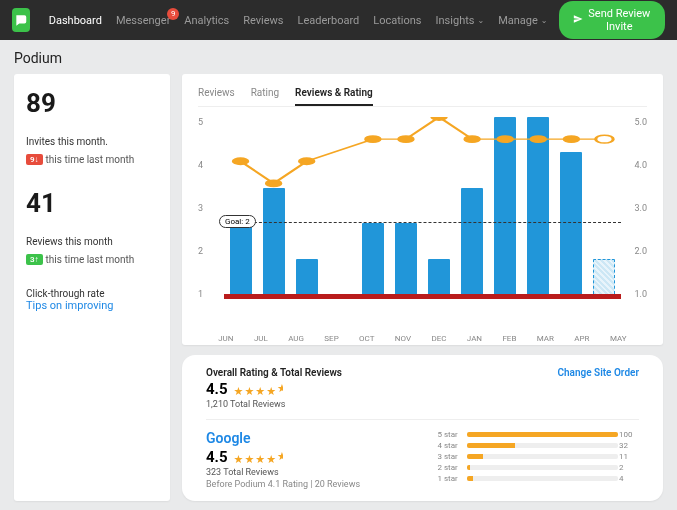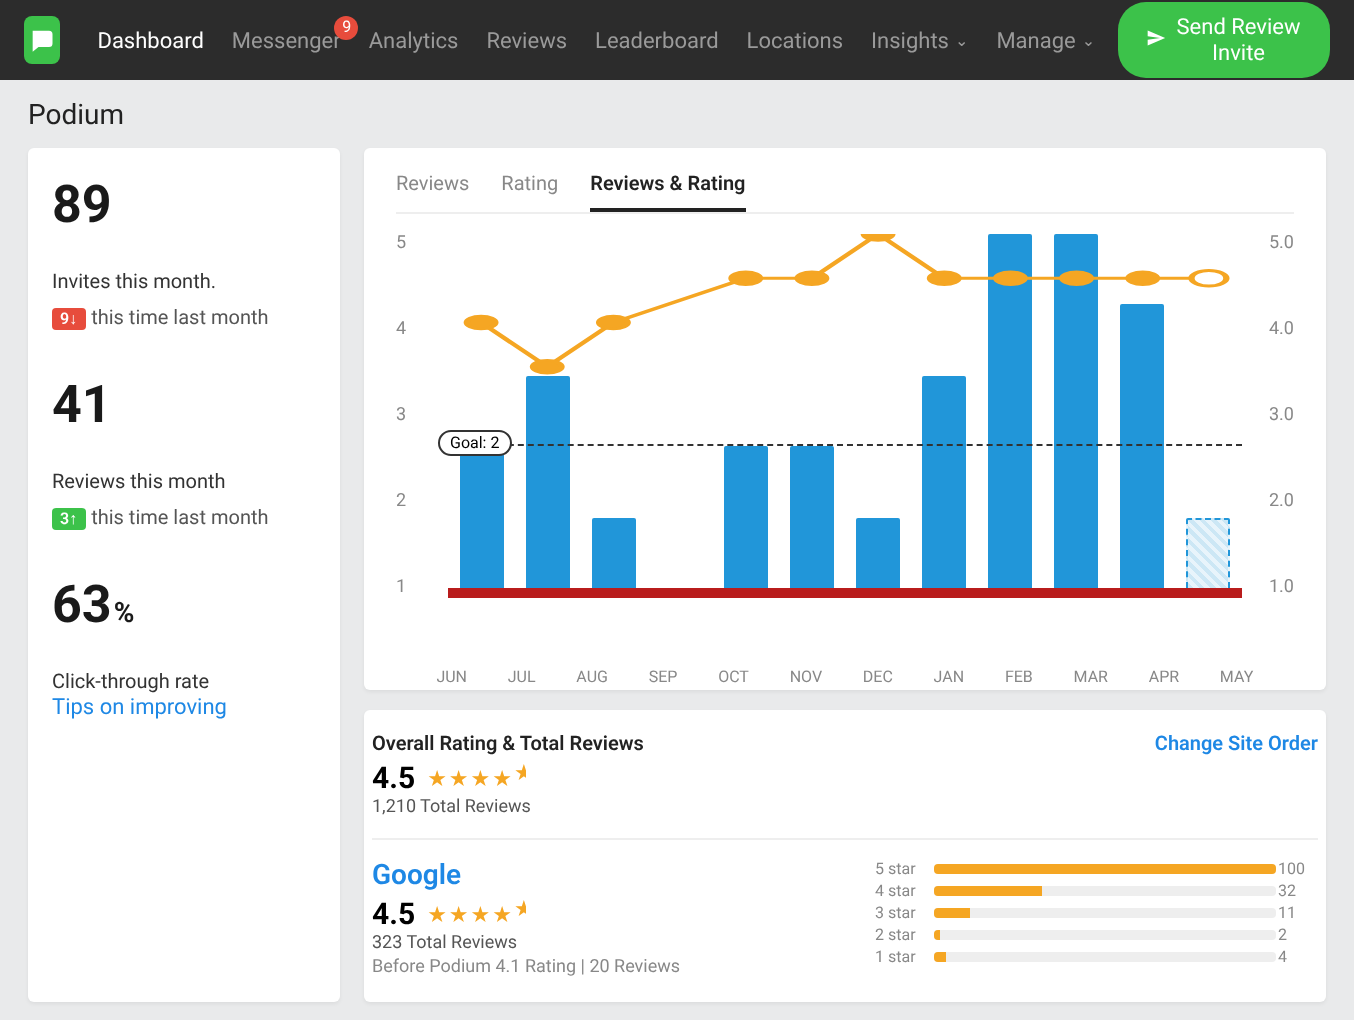--- a/index.html
+++ b/index.html
@@ -34,25 +34,25 @@
 .yaxis-l,.yaxis-r{display:flex;flex-direction:column;justify-content:space-between;font-size:9px;color:#888;padding-bottom:18px;width:22px}
 .yaxis-r{text-align:right}
 .plot{flex:1;position:relative;border-bottom:5px solid #b91c1c;margin:0 4px 18px}
 .goal-line{position:absolute;left:0;right:0;border-top:1px dashed #333;z-index:1}
 .goal-label{position:absolute;left:-5px;top:-8px;background:#fff;border:1px solid #333;border-radius:8px;font-size:8px;padding:1px 5px}
 .bars{position:absolute;inset:0;display:flex;align-items:flex-end;justify-content:space-around}
 .bar{width:22px;background:#2196d9;border-radius:1px 1px 0 0}
 .bar.hatch{background:repeating-linear-gradient(45deg,#cce7f5,#cce7f5 2px,#e8f4fb 2px,#e8f4fb 4px);border:1px dashed #2196d9;border-bottom:none}
 .xaxis{position:absolute;left:26px;right:26px;bottom:0;display:flex;justify-content:space-around;font-size:8px;color:#888;height:14px;align-items:center}
 .line-svg{position:absolute;inset:0;width:100%;height:100%;z-index:2;pointer-events:none}
-.review-card{background:#fff;border-radius:3px;padding:12px 4px;box-shadow:0 1px 2px rgba(0,0,0,.06)}
+.review-card{background:#fff;border-radius:13px;padding:12px 24px;box-shadow:0 1px 2px rgba(0,0,0,.06)}
 .rc-head{display:flex;justify-content:space-between;align-items:flex-start}
 .rc-title{font-size:10px;font-weight:600;color:#222}
 .rc-change{font-size:10px;color:#1e88e5;cursor:pointer;font-weight:600}
-.rc-rating{display:flex;align-items:flex-start;gap:6px;margin-top:2px}
+.rc-rating{display:flex;align-items:flex-end;gap:6px;margin-top:2px}
 .rc-num{font-size:15px;font-weight:700}
 .stars{color:#f5a623;font-size:11px;letter-spacing:1px}
 .rc-sub{font-size:9px;color:#555;margin-top:1px}
 .divider{border-top:1px solid #eee;margin:10px 0}
 .provider-row{display:flex;gap:30px}
 .provider-left{flex:1}
 .provider-name{font-size:14px;font-weight:600;color:#1e88e5}
 .rc-before{font-size:9px;color:#888;margin-top:2px}
 .dist{flex:1;font-size:8px;color:#888}
 .dist-row{display:flex;align-items:center;gap:1px;margin-bottom:2px}
@@ -104,24 +104,20 @@
     </div>
     <div class="stat">
       <div class="stat-num">41</div>
       <div class="stat-lbl">Reviews this month</div>
       <div class="trend">
         <span class="trend-badge up">3↑</span>
         <span class="trend-txt">this time last month</span>
       </div>
     </div>
     <div class="stat">
-      <div class="stat-num">
-          <span>63</span>
-          <span class="stat-pct">%</span>
-        </div>
       <div class="stat-lbl">Click-through rate</div>
       <div class="link">Tips on improving</div>
     </div>
   </div>
 
   <div class="main">
     <div class="chart-card">
       <div class="tabs" id="tabs">
           <div class="tab">Reviews</div>
           <div class="tab">Rating</div>

